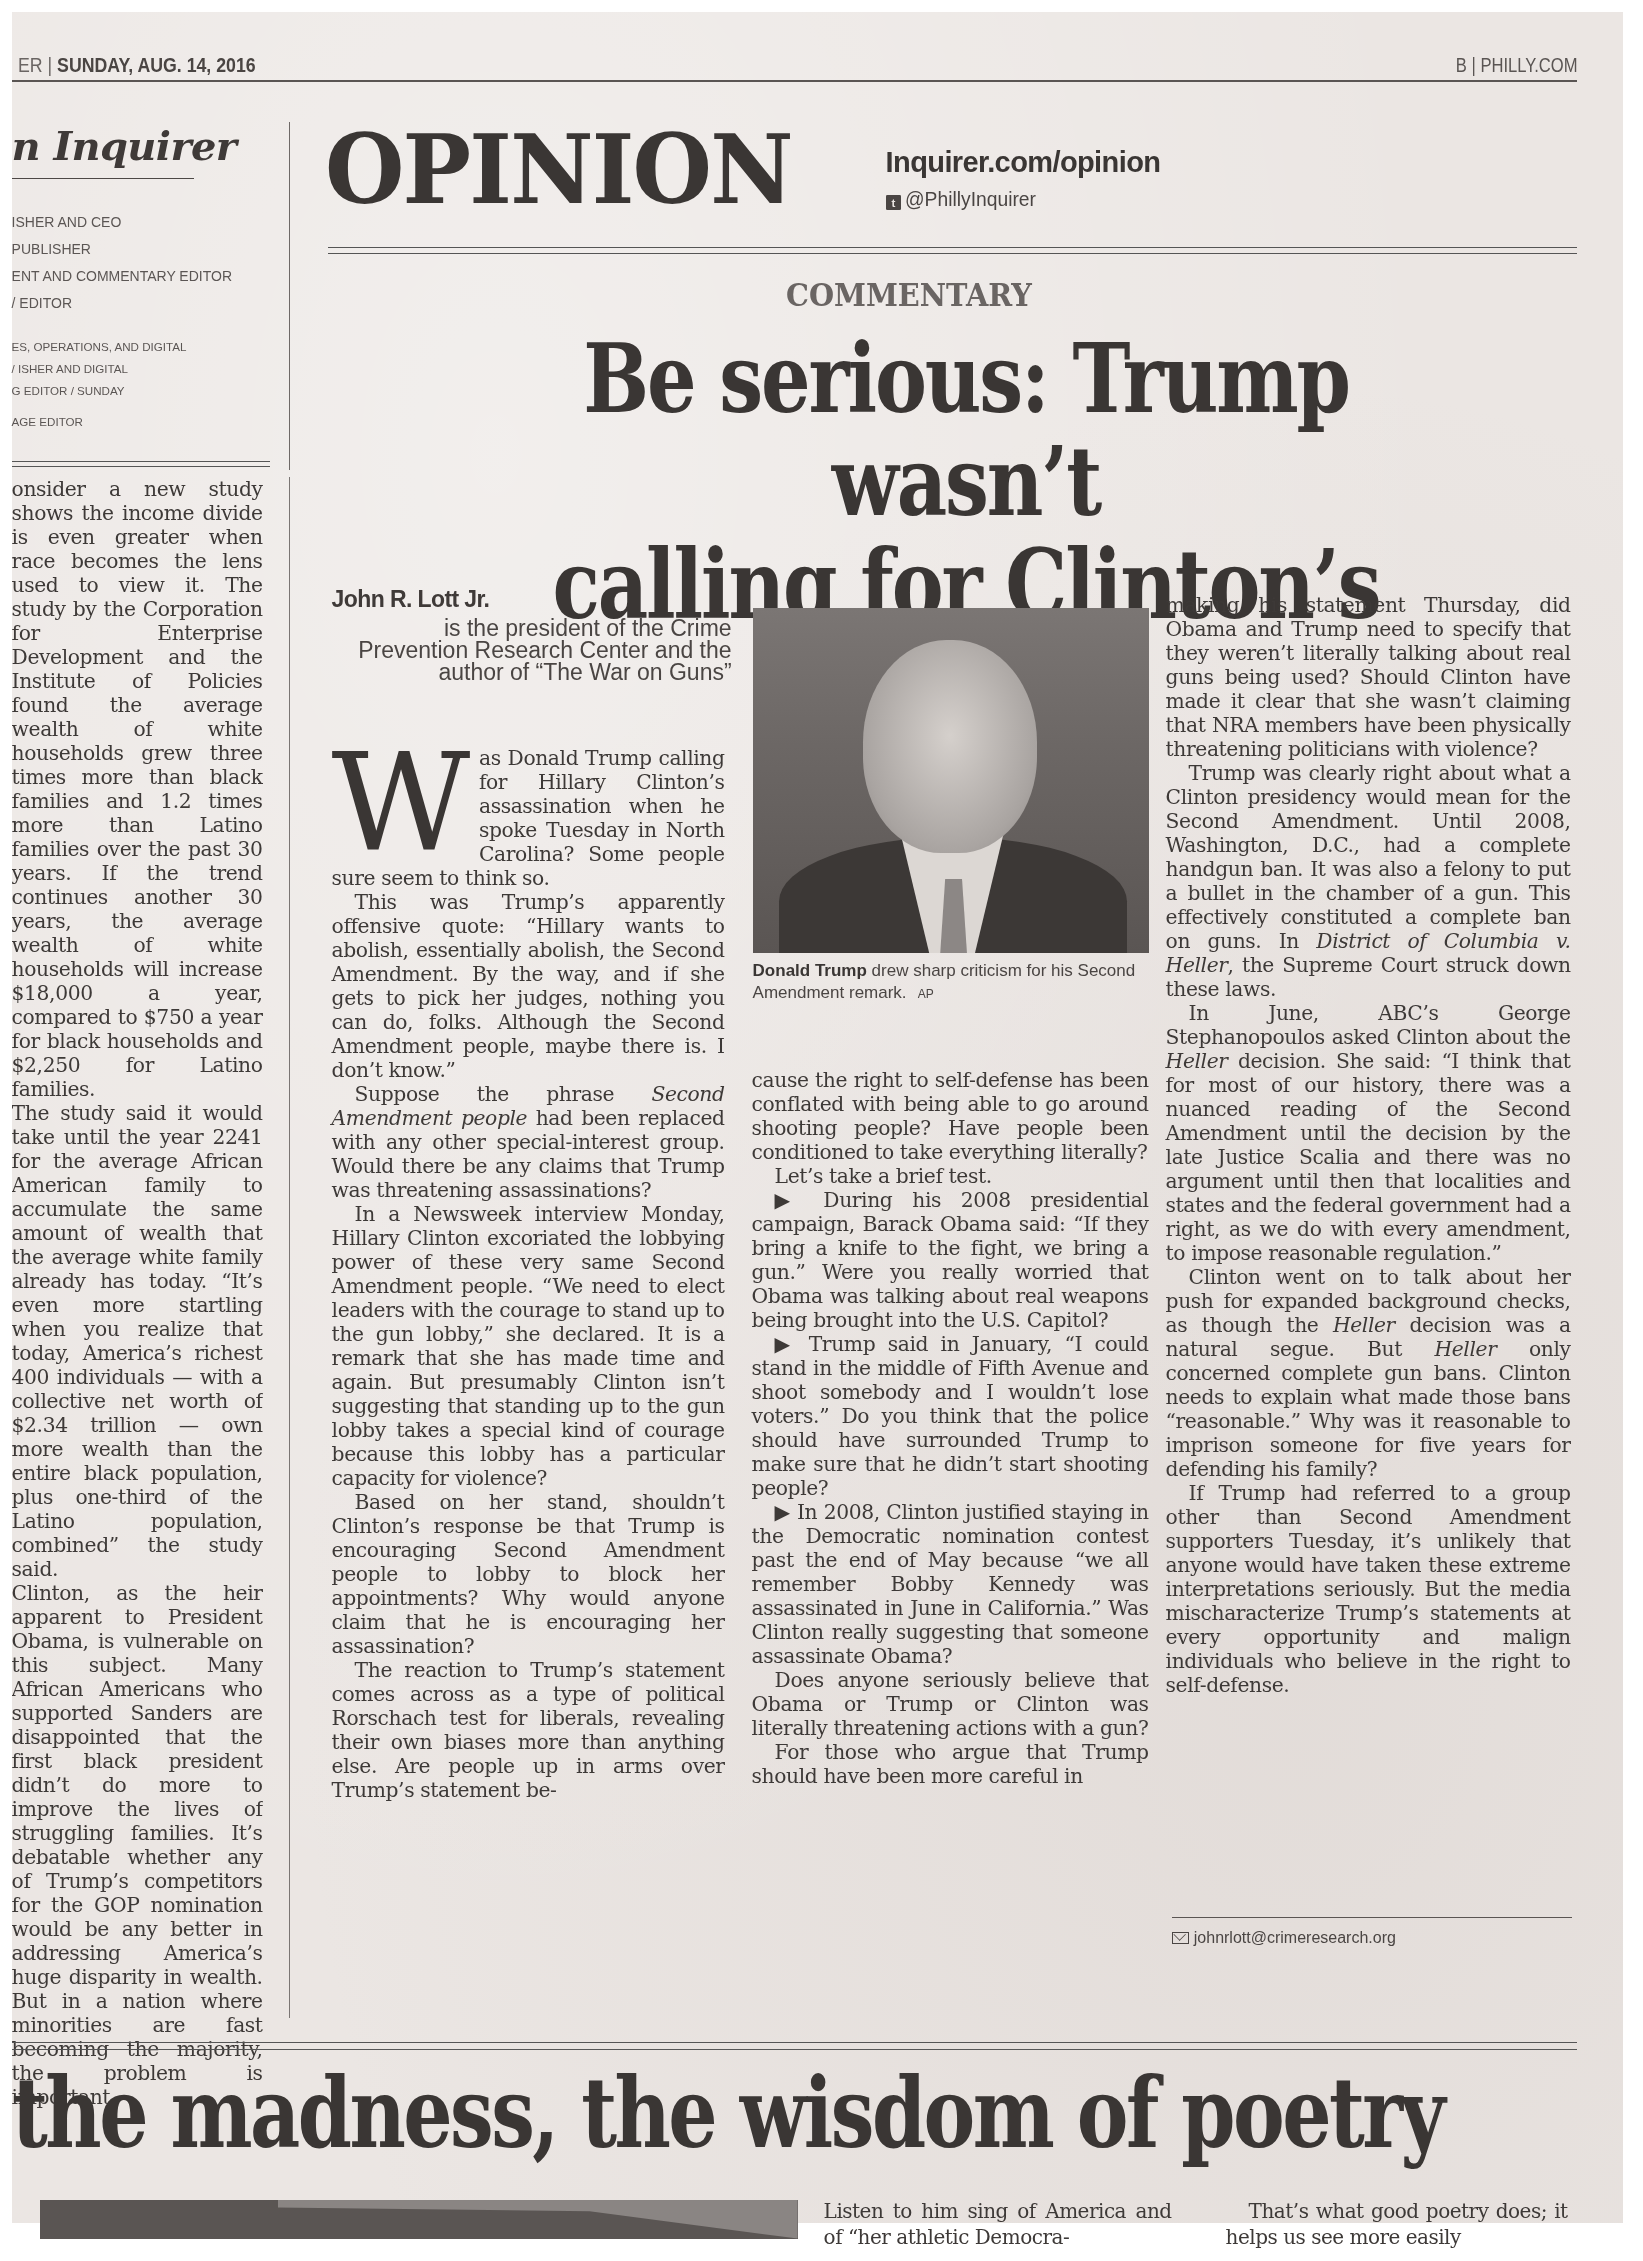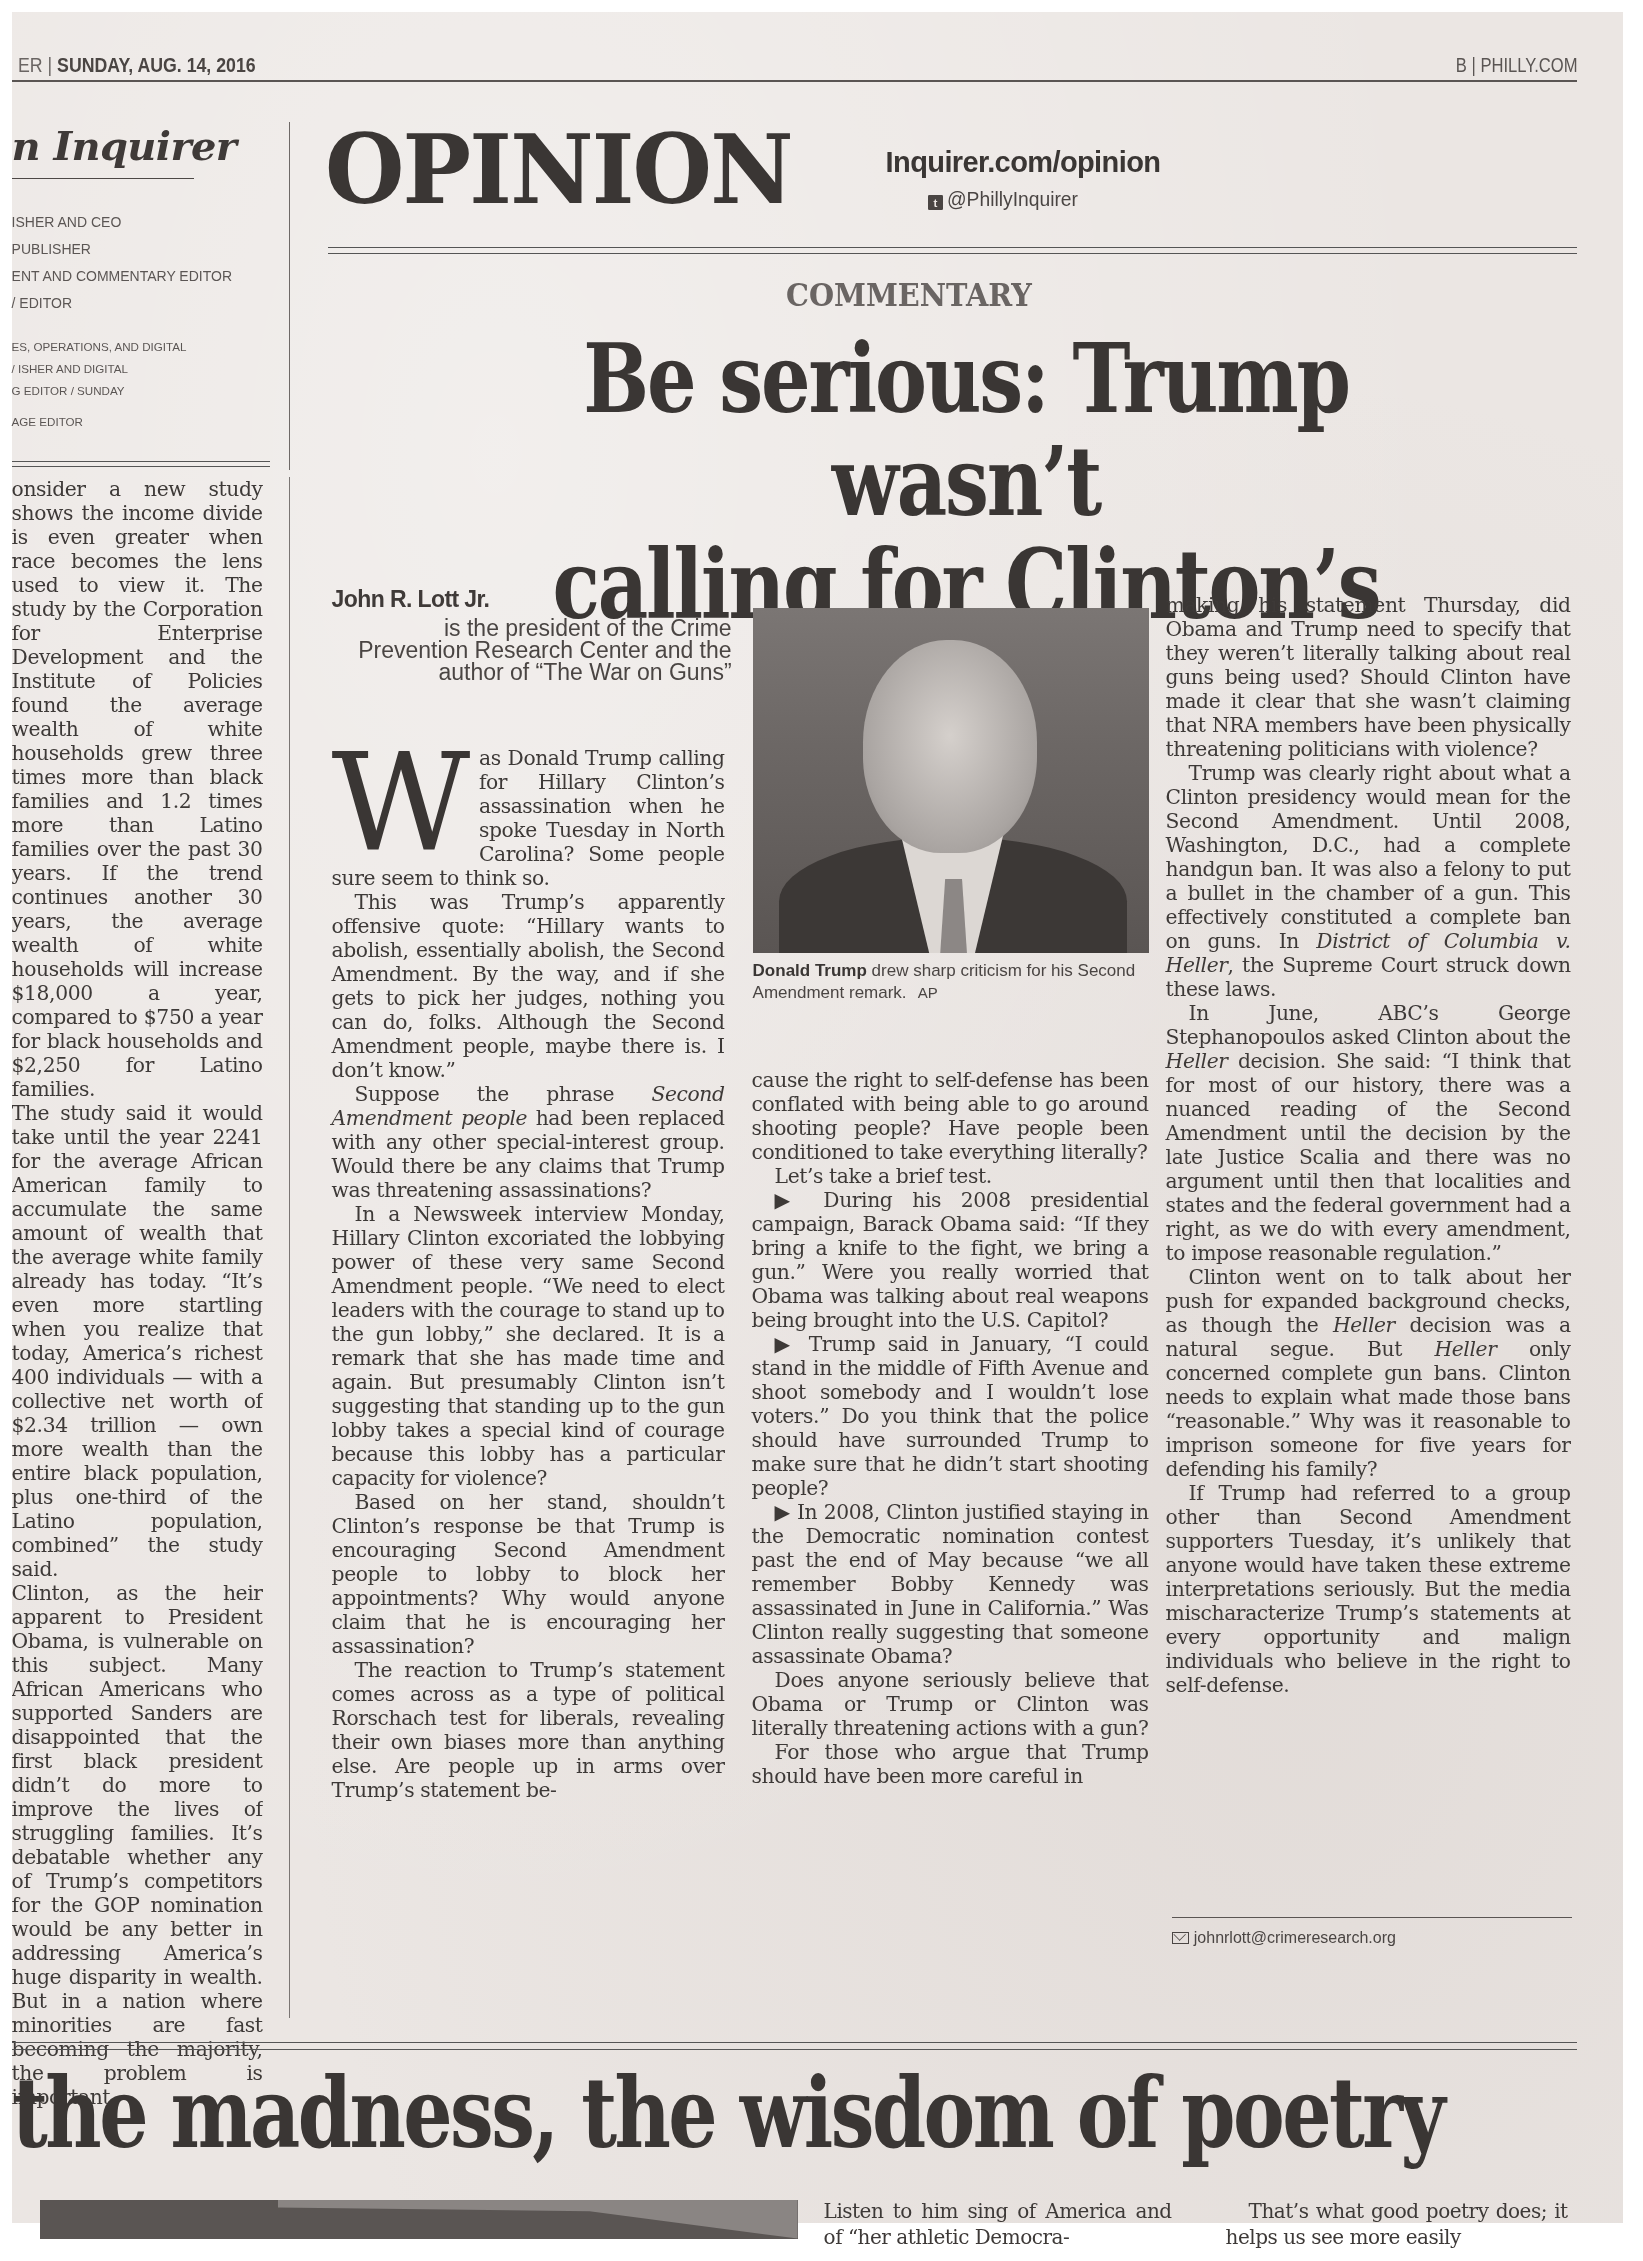--- a/index.html
+++ b/index.html
@@ -29,21 +29,21 @@
   .mast-rule { left:0; top:166px; width:182px; height:1.9px; background:#4d4846; }
   .mast-staff { left:0; top:197px; width:284px; font-family:"Liberation Sans", sans-serif; color:#5b5654; }
   .mast-staff div { font-size:14px; line-height:27px; white-space:nowrap; }
   .mast-staff .sm { font-size:11.6px; line-height:22px; }
   .col-divider-v { left:277px; top:110px; width:1.3px; height:348px; background:#6e6967; }
   .left-rule-1 { left:0; top:449px; width:258px; height:1.9px; background:#555; }
   .left-rule-2 { left:0; top:454px; width:258px; height:1.3px; background:#555; }
 
   .opinion-head { left:313px; top:110px; font-family:"DejaVu Serif", serif; font-weight:bold; font-size:95px; color:#3a3634; letter-spacing:-1.9px; transform:scaleX(0.96); transform-origin:left; line-height:1; }
   .opinion-url { left:874px; top:134px; font-size:29px; font-weight:bold; color:#3a3634; font-family:"Liberation Sans", sans-serif; letter-spacing:-0.6px; }
-  .opinion-tw { left:916px; top:177px; font-size:19.3px; color:#4a4543; font-family:"Liberation Sans", sans-serif; }
+  .opinion-tw { left:874px; top:177px; font-size:19.3px; color:#4a4543; font-family:"Liberation Sans", sans-serif; }
   .tw-icon { display:inline-block; width:15.5px; height:15.5px; background:#4a4543; color:#ebe6e3; font-size:11.6px; text-align:center; line-height:15.5px; margin-right:3.9px; vertical-align:-1.3px; border-radius:1.3px; font-weight:bold; }
   .head-rule-a { left:316px; top:235px; width:1249px; height:1.9px; background:#555; }
   .head-rule-b { left:316px; top:241px; width:1249px; height:1.3px; background:#555; }
 
   .kicker { left:774px; top:264px; font-size:32px; font-weight:bold; color:#6a6563; font-family:"DejaVu Serif", serif; letter-spacing:0px; transform:scaleX(0.9); transform-origin:left; }
   .headline { left:348px; top:315px; width:1212px; text-align:center; font-family:"DejaVu Serif", serif; font-weight:bold; font-size:95px; line-height:103px; color:#3a3634; letter-spacing:-2.6px; transform:scaleX(0.82); transform-origin:center top; }
 
   
   .byline-name { left:320px; top:574px; font-size:23px; font-weight:bold; color:#3f3a38; font-family:"Liberation Sans", sans-serif; letter-spacing:-0.6px; }
   .byline-bio { left:320px; top:605px; width:400px; font-size:23px; line-height:22px; color:#4a4543; font-family:"Liberation Sans", sans-serif;text-align:right; }
@@ -62,21 +62,21 @@
   .dropcap { float:left; font-size:135px; line-height:110px; margin:2.6px 9px 0 0; font-family:"DejaVu Serif", serif; color:#3a3634; }
 
   .photo { left:741px; top:596px; width:396px; height:345px; background:#6f6a68; overflow:hidden; }
   .photo .bg { position:absolute; inset:0; background:linear-gradient(180deg,#7b7674 0%,#6c6765 40%,#5a5553 100%); }
   .photo .face { position:absolute; left:110px; top:32px; width:174px; height:213px; border-radius:48% 48% 45% 45%; background:radial-gradient(ellipse at 50% 45%, #d5d0cc, #a9a4a1 70%, #8a8583 100%); }
   .photo .suit { position:absolute; left:26px; top:229px; width:348px; height:129px; border-radius:50% 50% 0 0; background:#3c3836; }
   .photo .shirt { position:absolute; left:148px; top:226px; width:103px; height:129px; background:#dcd7d3; clip-path:polygon(0 0,100% 0,70% 100%,30% 100%); }
   .photo .tie { position:absolute; left:187px; top:271px; width:28px; height:84px; background:#8c8785; clip-path:polygon(20% 0,80% 0,100% 100%,0 100%); }
   .caption { left:741px; top:948px; width:400px; font-size:17px; line-height:22px; color:#4a4543; font-family:"Liberation Sans", sans-serif; }
   .caption b { color:#3a3634; }
-  .caption .credit { font-size:15px; margin-left:6.4px; }
+  .caption .credit { font-size:12px; margin-left:6.4px; }
 
   .col-rule { position:absolute; width:1.3px; background:#7a7573; }
   .sig-rule { left:1160px; top:1905px; width:400px; height:1.3px; background:#5a5553; }
   .sig { left:1160px; top:1917px; font-size:16px; color:#4a4543; font-family:"Liberation Sans", sans-serif; }
   .mail-icon { display:inline-block; width:17px; height:11.6px; border:1.3px solid #4a4543; margin-right:5.2px; vertical-align:-1.3px; position:relative; box-sizing:border-box; }
   .mail-icon:before { content:""; position:absolute; left:1.3px; top:-3.9px; width:10.3px; height:10.3px; border-right:1.3px solid #4a4543; border-bottom:1.3px solid #4a4543; transform:rotate(45deg) scale(0.8); }
 
   .foot-rule-a { left:0; top:2030px; width:1565px; height:1.9px; background:#555; }
   .foot-rule-b { left:0; top:2037px; width:1565px; height:1.3px; background:#555; }
   .foot-head { left:0px; top:2053px; font-family:"DejaVu Serif", serif; font-weight:bold; font-size:97px; color:#3a3634; letter-spacing:-3.2px; transform:scaleX(0.8); transform-origin:left; white-space:nowrap; line-height:1; }

